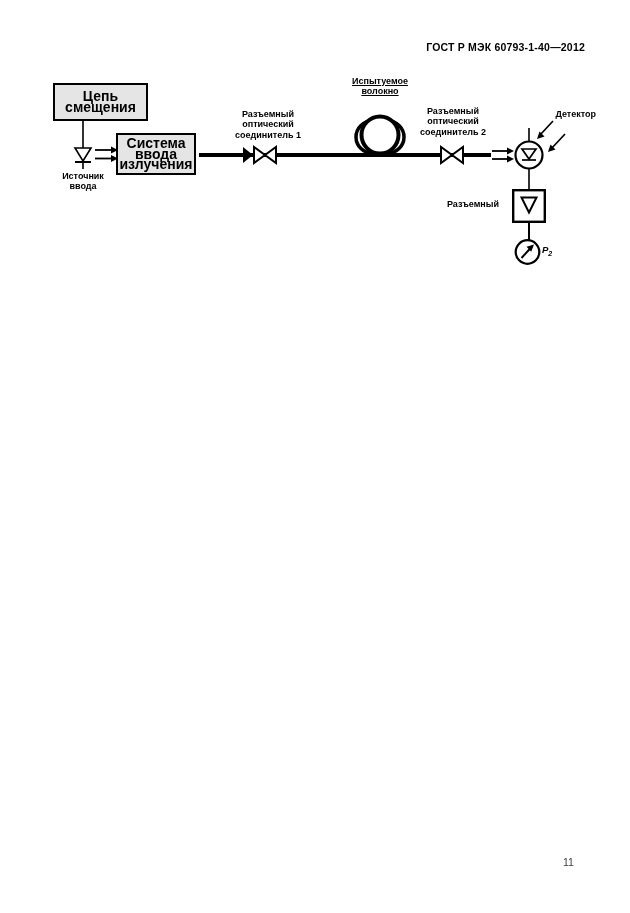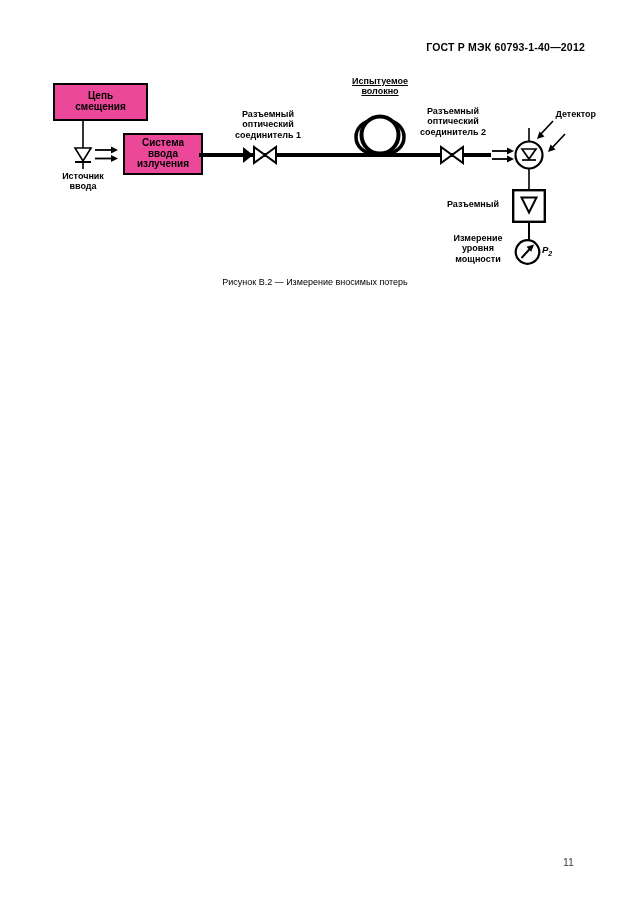--- a/index.html
+++ b/index.html
@@ -8,23 +8,23 @@
     font-family:"Liberation Sans","DejaVu Sans",sans-serif;color:#000;
     overflow:hidden;margin:0 auto;
   }
   .abs{position:absolute;}
   .ml{white-space:pre-line;}
   .lbl{font-size:9px;font-weight:bold;line-height:10.3px;text-align:center;color:#000;}
   .doc-header{font-size:10.5px;font-weight:bold;letter-spacing:.2px;color:#000;}
   .caption{font-size:9px;color:#000;text-align:center;width:630px;left:0;}
   .pageno{font-size:10.5px;margin-top:28px;}
   .box{
-    border:2px solid #000;box-sizing:border-box;background:#ec4899;
+    border:2px solid #000;box-sizing:border-box;background:#e5e5e5;
     display:flex;align-items:center;justify-content:center;
-    font-size:10px;font-weight:bold;line-height:10.8px;text-align:center;
+    font-size:14px;font-weight:bold;line-height:10.8px;text-align:center;
   }
   .vline{background:#000;width:1.8px;}
   svg{display:block;}
   .p2{font-size:9.5px;font-weight:bold;font-style:italic;}
   .p2 sub{font-size:7px;font-style:italic;}
 </style>
 </head>
 <body>
 
 <div class="page">
@@ -44,21 +44,21 @@
   <svg class="abs" style="left:95px;top:146px;" width="24" height="17" viewBox="0 0 24 17">
     <line x1="0" y1="4" x2="17" y2="4" stroke="#000" stroke-width="1.8"></line>
     <polygon points="16,0.5 16,7.5 23,4" fill="#000"></polygon>
     <line x1="0" y1="12.5" x2="17" y2="12.5" stroke="#000" stroke-width="1.8"></line>
     <polygon points="16,9 16,16 23,12.5" fill="#000"></polygon>
   </svg>
 
   <div class="abs lbl ml" style="left:43px;top:171px;width:80px;">Источник
 ввода</div>
 
-  <div class="abs box ml" style="left:123px;top:133px;width:80px;height:42px;">Система
+  <div class="abs box ml" style="left:116px;top:133px;width:80px;height:42px;">Система
 ввода
 излучения</div>
 
   <svg class="abs" style="left:199px;top:144px;" width="294" height="22" viewBox="0 0 294 22">
     <rect x="0" y="9" width="292" height="4" fill="#000"></rect>
     <polygon points="44,3 44,19 54,11" fill="#000"></polygon>
     <g stroke="#000" stroke-width="2" fill="#fff">
       <polygon points="55,3 55,19 66,11"></polygon>
       <polygon points="77,3 77,19 66,11"></polygon>
     </g>
@@ -107,31 +107,27 @@
 
   <div class="abs lbl" style="left:443px;top:199px;width:56px;text-align:right;">Разъемный</div>
 
   <svg class="abs" style="left:512px;top:189px;" width="34" height="34" viewBox="0 0 34 34">
     <rect x="1.2" y="1.2" width="31.6" height="31.6" fill="#fff" stroke="#000" stroke-width="2.4"></rect>
     <polygon points="9.5,8.5 24.5,8.5 17,23.5" fill="#fff" stroke="#000" stroke-width="2"></polygon>
   </svg>
 
   <div class="abs vline" style="left:528px;top:221px;height:19px;"></div>
 
-  <div class="abs lbl ml" style="left:440px;top:233px;width:76px;">Измерение
-уровня
-мощности</div>
 
   <svg class="abs" style="left:513px;top:238px;" width="32" height="30" viewBox="0 0 32 30">
     <circle cx="14.5" cy="14" r="11.8" fill="#fff" stroke="#000" stroke-width="2.2"></circle>
     <line x1="8.5" y1="20" x2="19" y2="8.5" stroke="#000" stroke-width="2"></line>
     <polygon points="21,6.5 13.5,8.8 18.2,13.8" fill="#000"></polygon>
   </svg>
 
   <div class="abs p2" style="left:542px;top:244px;">
     <i>P</i><sub>2</sub>
   </div>
 
-  <div class="abs caption" style="top:277px;">Рисунок В.2 — Измерение вносимых потерь</div>
 
   <div class="abs pageno" style="left:563px;top:828px;color:#3d3d3d;">11</div>
 
 </div>
 
 </body></html>

